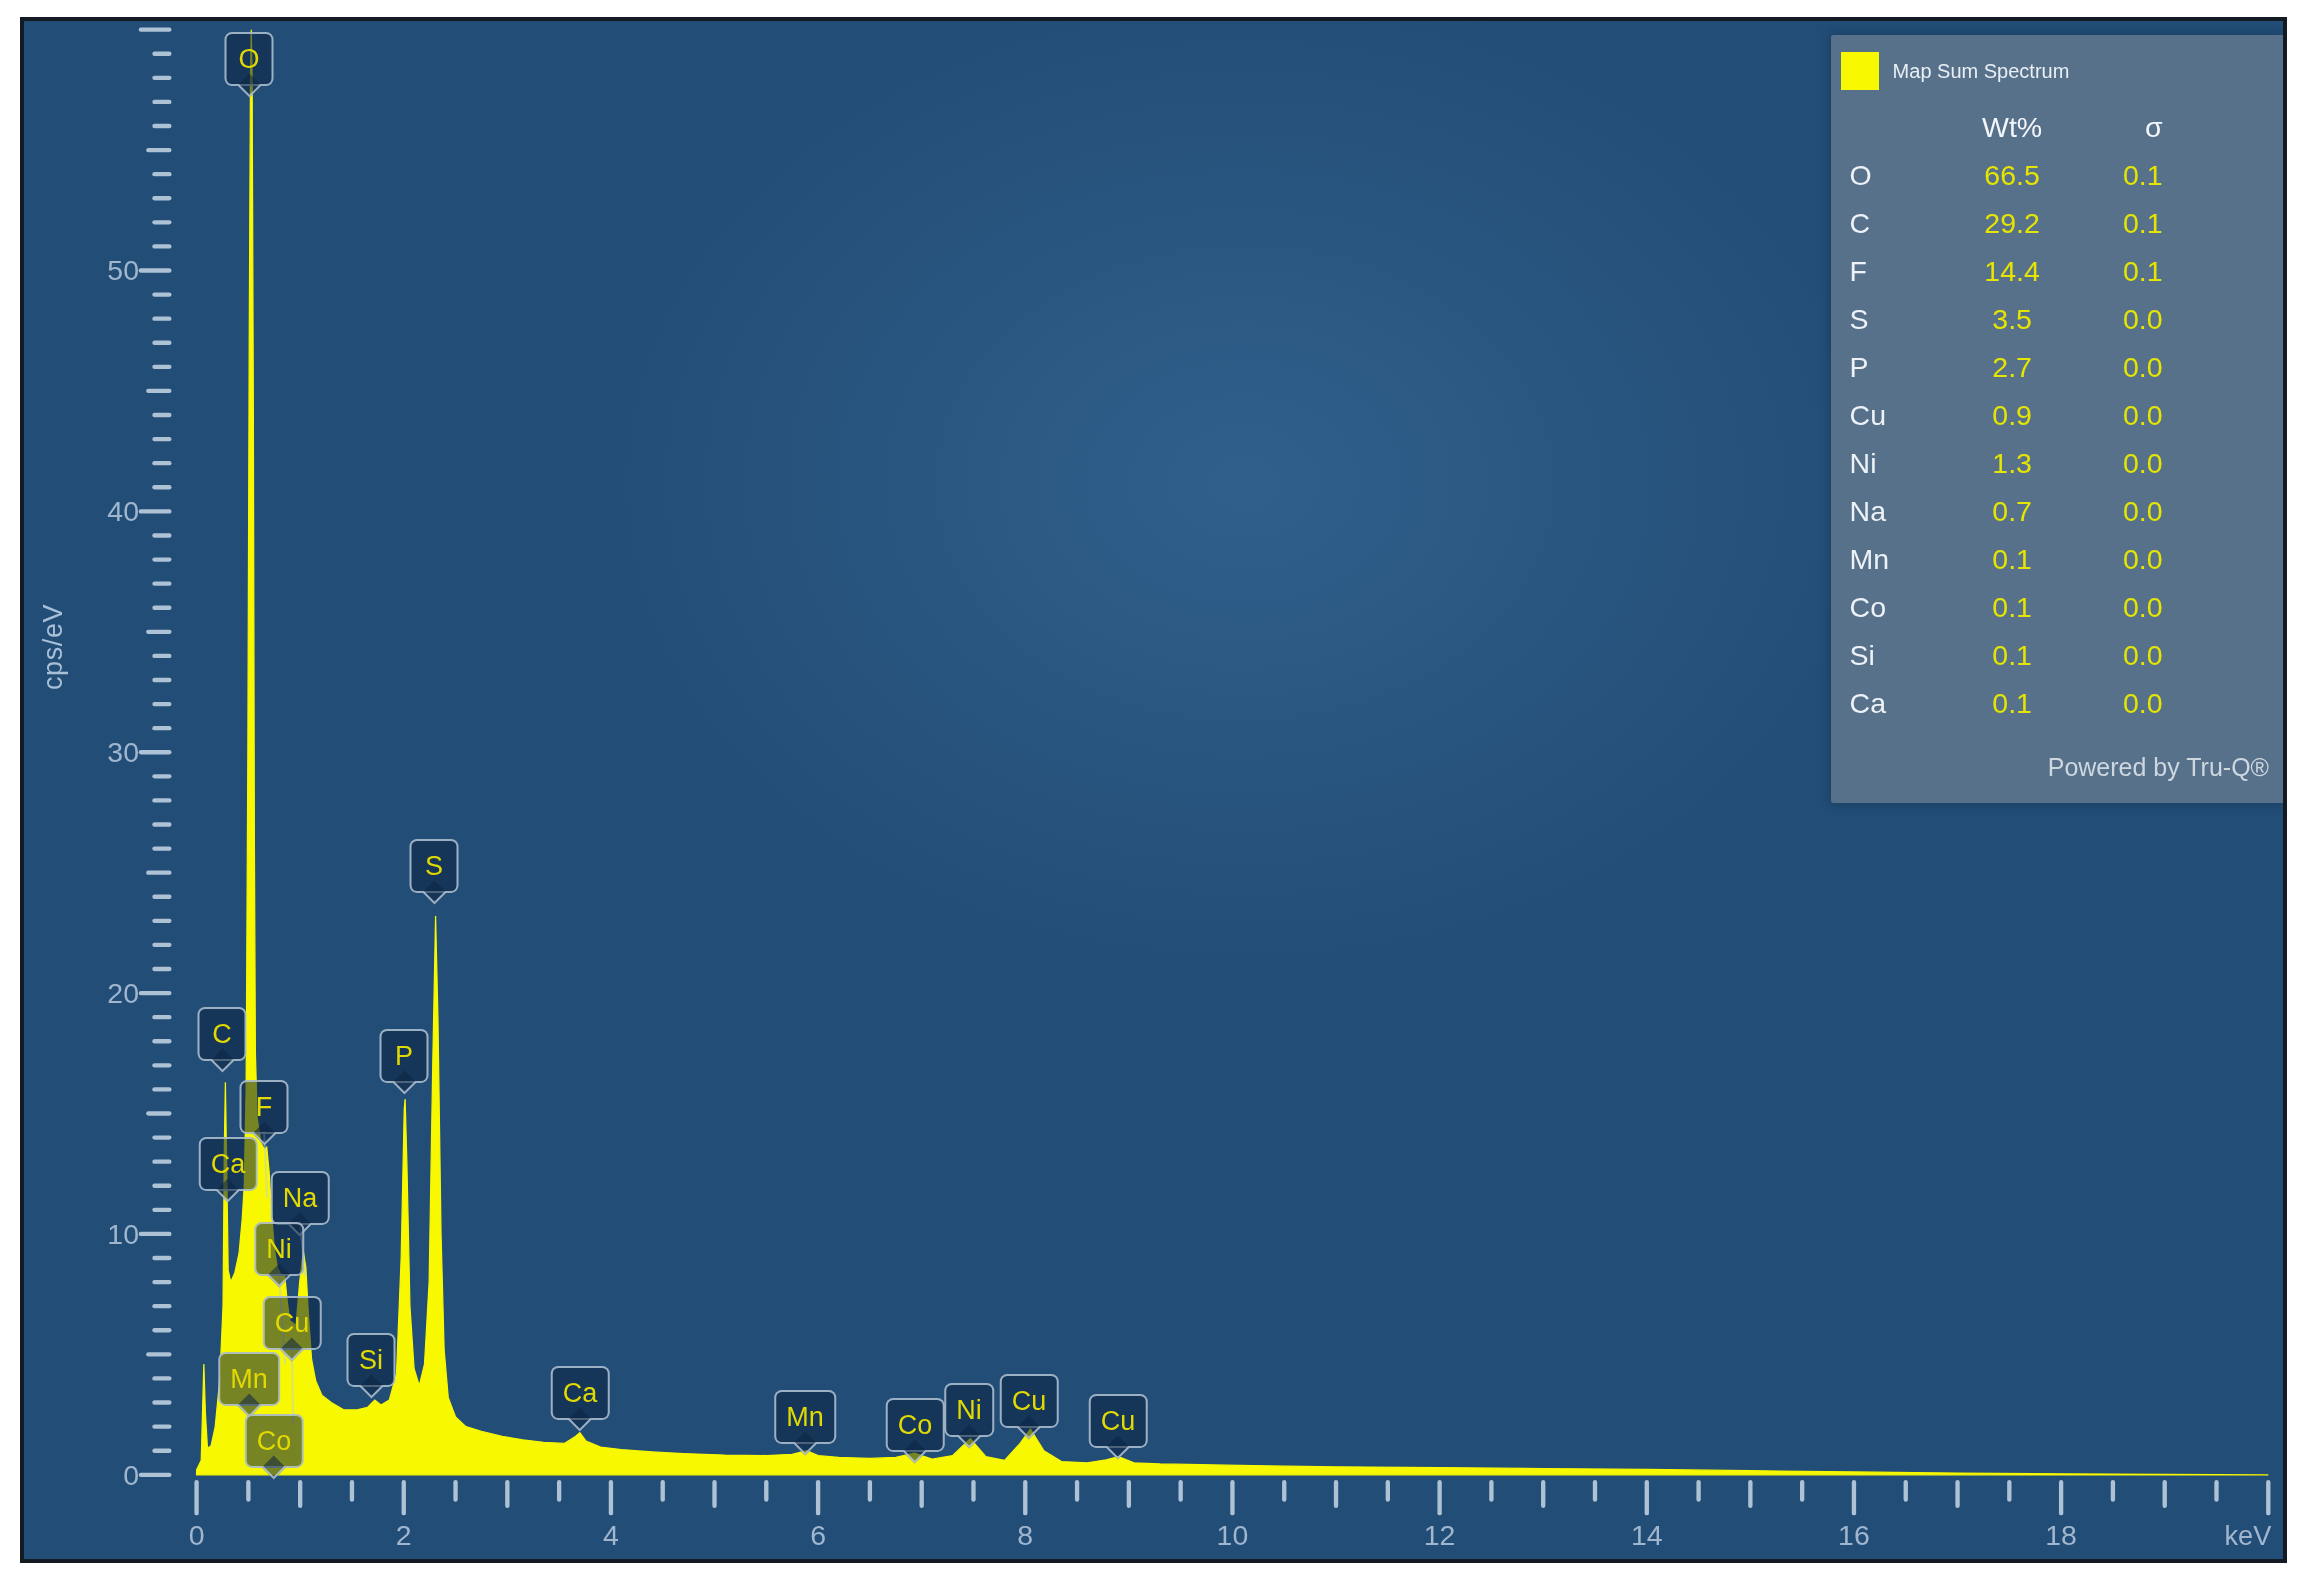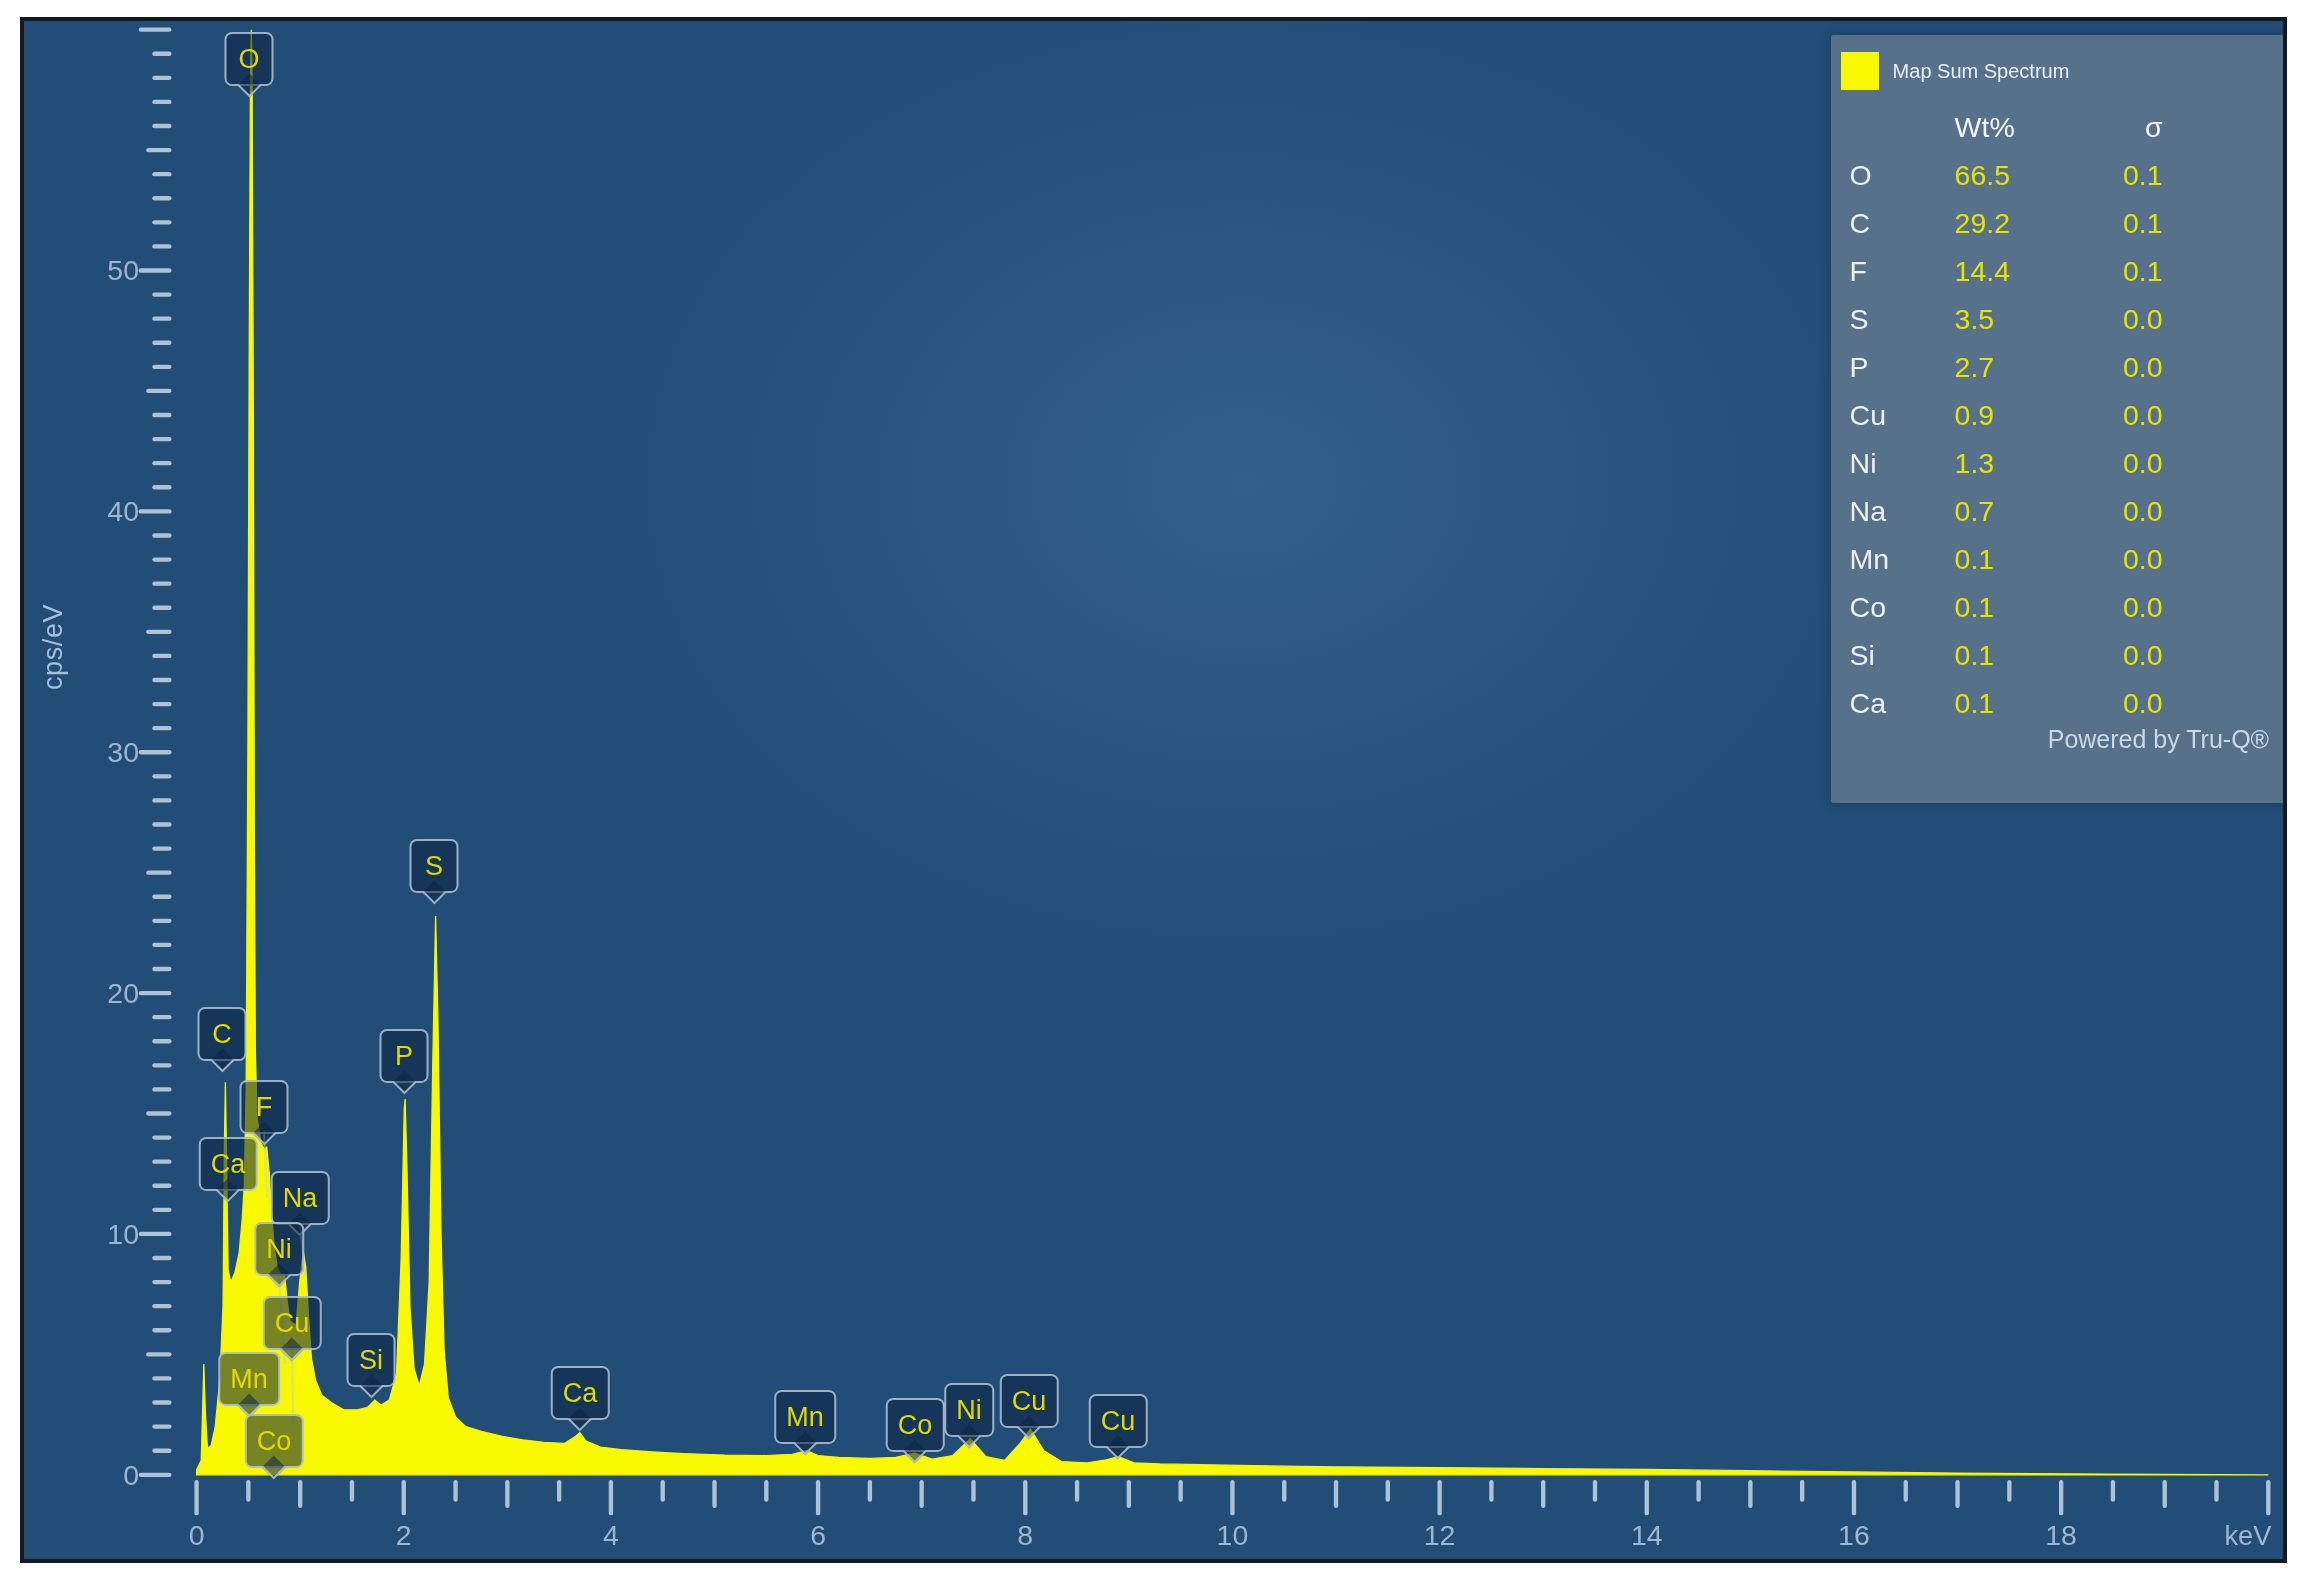--- a/index.html
+++ b/index.html
@@ -32,24 +32,24 @@
   .legend{position:absolute;left:1807px;top:13.6px;width:453px;height:768px;z-index:10;
           background:rgba(91,115,140,0.95);border-radius:2.5px;
           box-shadow:0 0 11px rgba(10,25,45,0.35);}
   .legend-title-row{position:absolute;left:10px;top:17.3px;height:38px;display:flex;align-items:center;}
   .swatch{width:38px;height:38px;background:#f8f800;display:inline-block;}
   .legend-title{margin-left:13.6px;color:#e9eff5;font-size:20px;white-space:nowrap;}
   table.qtable{position:absolute;left:18.6px;top:69px;border-collapse:collapse;table-layout:fixed;width:313px;}
   table.qtable td,table.qtable th{height:48px;padding:0;font-weight:normal;
           font-size:28.5px;vertical-align:middle;}
   td.el{width:105px;text-align:left;color:#edf2f7;}
-  td.wt,th.wt{width:115px;text-align:left;color:#e5e500;}
+  td.wt,th.wt{width:115px;text-align:center;color:#e5e500;}
   td.sg,th.sg{width:93px;text-align:right;color:#e5e500;}
   th.wt,th.sg{color:#f2f6fa;font-weight:bold;}
-  .powered{position:absolute;right:15px;top:690px;color:#cdd7e0;font-size:25px;}
+  .powered{position:absolute;right:15px;top:718px;color:#cdd7e0;font-size:25px;}
 </style>
 </head>
 <body>
 
 <div class="page">
   <div class="frame">
     <svg class="plot" id="plot" width="2259" height="1538" viewBox="0 0 3647 2484">
         <g>
           <path d="M278.0,2348 L278.0,2340.2 L285.5,2324.7 L289.7,2169.1 L292.2,2246.9 L295.6,2305.2 L301.4,2301.3 L308.1,2270.2 L315.6,2192.4 L320.7,2075.7 L322.8,1822.8 L324.5,1713.9 L326.5,1842.3 L329.0,2017.3 L333.2,2036.8 L339.9,2021.2 L346.6,1990.1 L351.6,1935.7 L355.0,1881.2 L358.0,1725.6 L360.8,1181.0 L363.0,519.7 L365.0,91.8 L366.3,14.0 L367.7,91.8 L369.7,636.4 L371.4,1336.6 L373.0,1667.3 L375.9,1772.3 L381.7,1811.2 L387.6,1822.8 L391.3,1819.0 L395.1,1857.9 L399.3,1927.9 L403.5,1982.3 L408.5,2013.5 L414.3,2025.1 L420.2,2025.1 L424.4,2067.9 L428.6,2099.0 L433.6,2102.9 L438.6,2106.8 L444.5,2036.8 L450.3,1986.2 L454.5,2013.5 L458.7,2091.3 L463.7,2161.3 L470.4,2196.3 L480.4,2219.6 L495.5,2231.3 L515.6,2243.0 L537.3,2243.0 L554.0,2239.1 L565.8,2227.4 L575.8,2235.2 L589.2,2227.4 L600.9,2184.6 L608.4,1997.9 L613.4,1756.7 L614.8,1741.2 L617.6,1842.3 L622.6,2075.7 L629.3,2176.8 L637.7,2204.1 L646.1,2169.1 L653.6,2036.8 L659.4,1686.7 L664.0,1445.5 L667.8,1608.9 L672.8,1959.0 L677.8,2145.7 L684.5,2223.5 L696.3,2254.6 L713.0,2270.2 L738.1,2278.0 L771.5,2285.8 L805.0,2291.6 L838.5,2295.5 L871.9,2297.4 L890.3,2285.8 L897.0,2279.9 L907.0,2293.5 L930.5,2303.3 L963.9,2307.2 L1014.1,2311.0 L1064.3,2313.8 L1131.2,2316.1 L1198.2,2316.9 L1240.0,2314.9 L1263.4,2309.1 L1281.8,2316.9 L1315.3,2320.0 L1365.5,2321.5 L1407.3,2320.0 L1437.4,2313.0 L1465.8,2322.7 L1499.3,2316.9 L1527.7,2289.7 L1552.8,2318.8 L1582.9,2324.7 L1608.0,2297.4 L1624.8,2274.1 L1646.5,2309.1 L1675.0,2326.6 L1716.8,2328.6 L1746.9,2323.9 L1767.0,2318.8 L1792.1,2328.6 L1833.9,2330.5 L1900.8,2331.7 L1984.5,2333.2 L2118.3,2335.2 L2285.6,2336.3 L2452.9,2337.9 L2620.2,2339.4 L2787.5,2341.4 L2954.8,2343.3 L3122.1,2345.3 L3289.4,2346.4 L3456.7,2347.2 L3624.0,2348.0 L3624.0,2348 Z" fill="#f8f800" stroke="#f8f800" stroke-width="2"></path>
         </g>

